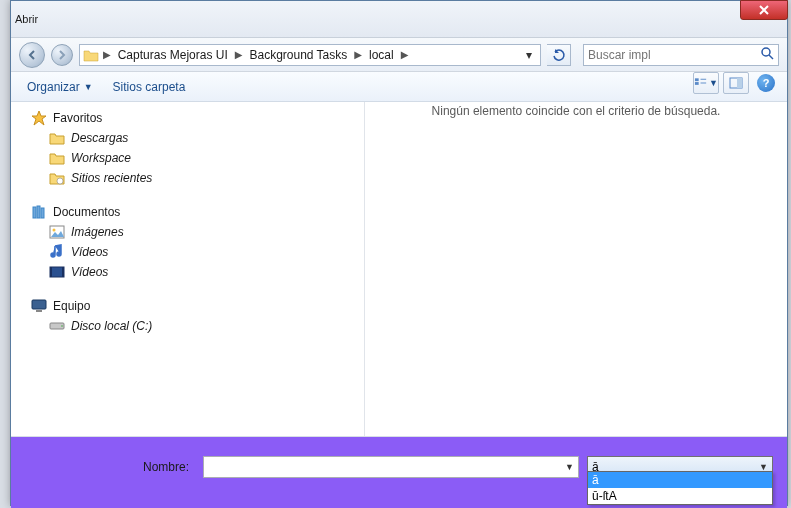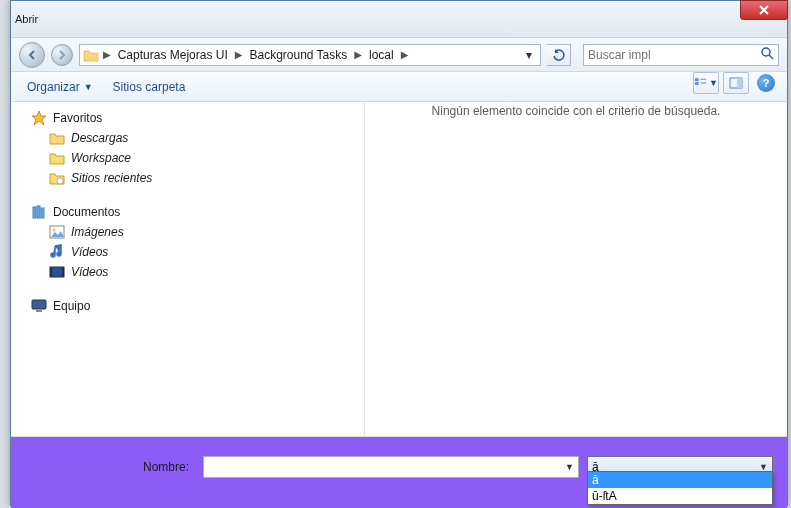--- a/index.html
+++ b/index.html
@@ -227,20 +227,29 @@
       <div class="tree-group">
         <div class="tree-header">
           <span class="tree-icon">
               <svg width="16" height="16" viewBox="0 0 16 16">
                 <rect class="ico-monitor" x="1" y="2" width="14" height="9" rx="1"></rect>
                 <rect x="5" y="12" width="6" height="2" fill="#888"></rect>
               </svg>
             </span>
           <span>Equipo</span>
         </div>
+        <div class="tree-item">
+          <span class="tree-icon">
+              <svg width="16" height="12" viewBox="0 0 16 12">
+                <rect class="ico-disk" x="1" y="3" width="14" height="6" rx="1"></rect>
+                <circle cx="13" cy="6" r="0.8" fill="#4a4"></circle>
+              </svg>
+            </span>
+          <span>Disco local (C:)</span>
+        </div>
       </div>
 
     </div>
     <div class="main-pane">
       <span>Ningún elemento coincide con el criterio de búsqueda.</span>
     </div>
   </div>
 
   <div class="bottombar">
     <div class="name-label">Nombre:</div>

